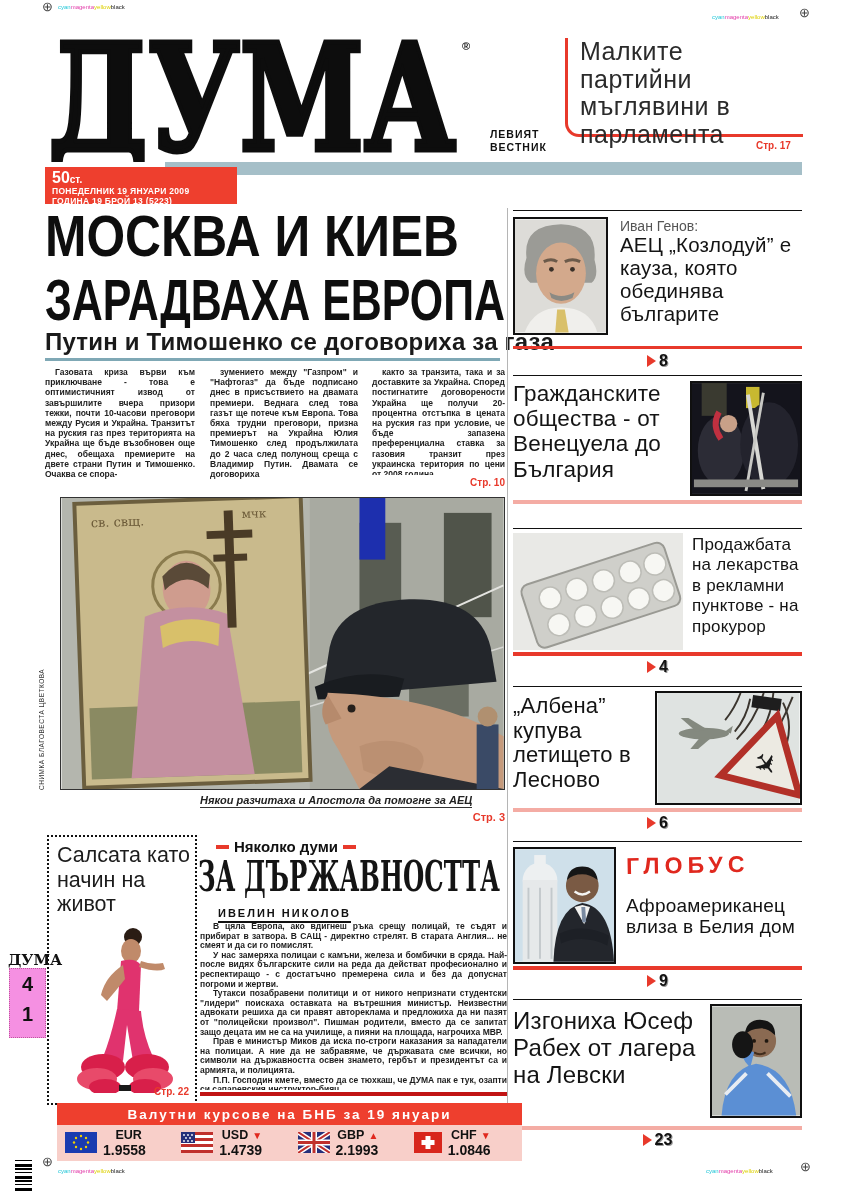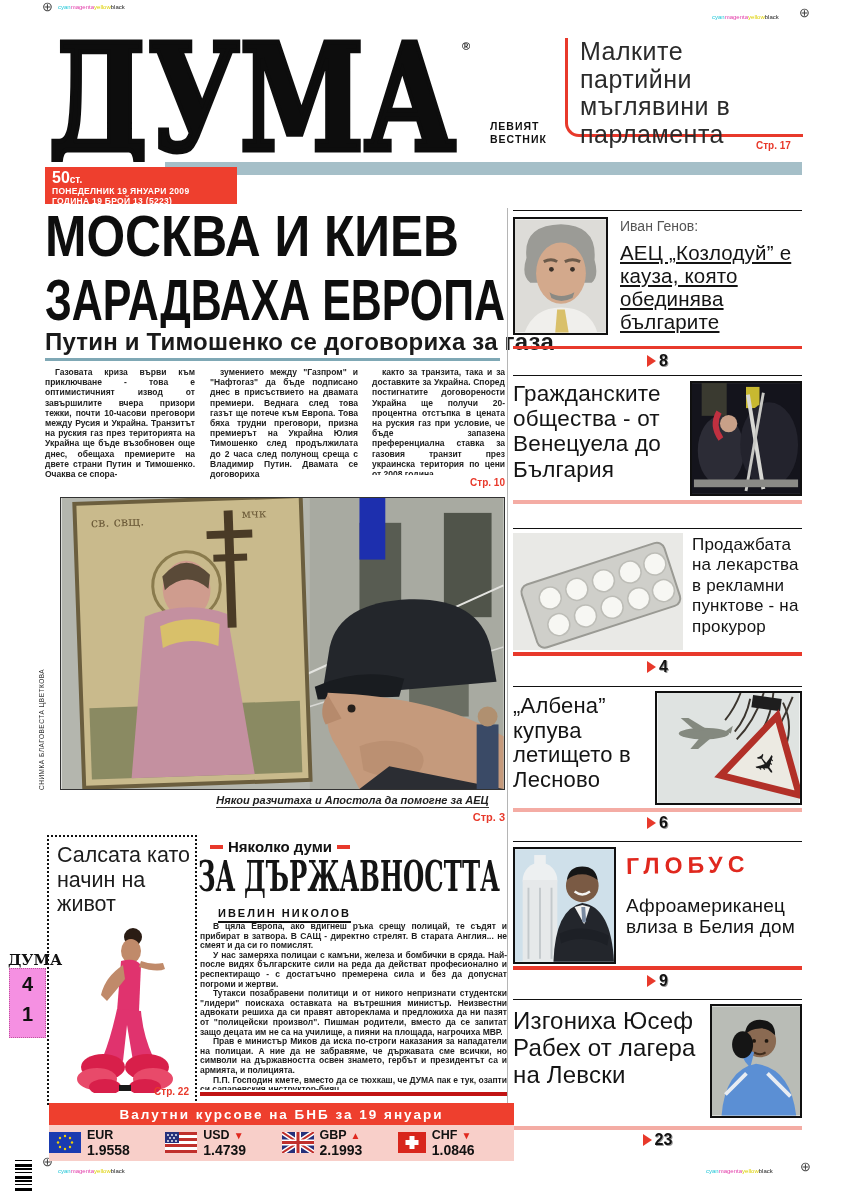--- a/index.html
+++ b/index.html
@@ -35,21 +35,21 @@
   .rr-kicker{font-size:14px;color:#555;}
   .rr-title{color:#141414;line-height:1.12;letter-spacing:0.2px;}
   .pagerow{display:flex;align-items:center;justify-content:center;gap:3px;}
   .tri{width:0;height:0;border-left:9px solid #e8392b;border-top:6px solid transparent;border-bottom:6px solid transparent;}
   .pagenum{font-size:16px;font-weight:bold;color:#111;text-shadow:1px 1px 0 #999;}
   .photo-border{border:2px solid #101010;}
   .globus{font-size:23px;color:#e0281e;letter-spacing:5px;font-weight:bold;transform:rotate(-1deg);}
   
   .photo-credit{font-size:6.5px;color:#333;letter-spacing:0.5px;white-space:nowrap;
       transform:rotate(-90deg);transform-origin:left top;}
-  .caption{font-size:11px;font-style:italic;font-weight:bold;color:#222;text-align:center;}
+  .caption{font-size:11px;font-style:italic;font-weight:bold;color:#222;text-align:left;}
   .caption span{border-bottom:1px solid #333;padding-bottom:1px;}
   
   .sechead{display:flex;align-items:center;gap:5px;font-size:15px;font-weight:bold;color:#111;}
   .reddash{width:13px;height:4px;background:#e8392b;}
   .byline{font-size:11px;font-weight:bold;letter-spacing:2px;color:#111;border-bottom:2px solid #111;
       display:inline-block;padding-bottom:2px;}
   .opbody{font-size:8.5px;font-weight:bold;color:#1d1d1d;line-height:1.13;text-align:justify;}
   .opbody p{margin:0;text-indent:13px;}
   .oprule{background:#c11414;}
   
@@ -59,21 +59,21 @@
   .mini-logo{font-family:"DejaVu Serif",serif;font-weight:bold;font-size:15px;color:#111;}
   .lotto{background:#f590e2;border:1px dotted #c0569e;text-align:center;font-weight:bold;color:#111;}
   .lotto div{font-size:20px;line-height:1.5;}
   .barcode-rot{transform:rotate(-90deg) translateX(-118px);transform-origin:0 0;width:118px;height:40px;}
   .issn{font-size:6.5px;color:#111;letter-spacing:1px;font-family:"Liberation Mono",monospace;}
   .stripes{height:17px;background:repeating-linear-gradient(90deg,#000 0 2px,#fff 2px 3px,#000 3px 6px,#fff 6px 9px,#000 9px 10px,#fff 10px 12px);}
   
   .curr-head{background:#ee3f2e;color:#fff;font-size:13.5px;font-weight:bold;letter-spacing:2px;
       display:flex;align-items:center;justify-content:center;height:22px;}
   .curr-body{background:#f8cfc9;height:36px;display:flex;align-items:center;}
-  .curr-cell{flex:1;display:flex;align-items:center;gap:6px;}
+  .curr-cell{flex:1;display:flex;align-items:center;gap:6px;padding-left:8px;}
   .curr-code{font-size:12.5px;font-weight:bold;color:#111;line-height:1.2;}
   .curr-val{font-size:14px;font-weight:bold;color:#111;line-height:1.1;}
   .trend{color:#e0281e;font-size:10px;margin-left:4px;}
 </style>
 </head>
 <body>
 
 <div class="page">
 
   <div class="abs crosshair" style="left:42px;top:0px;">⊕</div>
@@ -90,21 +90,21 @@
   </div>
   <div class="abs regmark" style="left:706px;top:1168px;">
     <span class="c">cyan</span><span class="m">magenta</span><span class="y">yellow</span><span class="k">black</span>
   </div>
   <div class="abs crosshair" style="left:800px;top:1160px;">⊕</div>
 
   <svg class="abs" style="left:48px;top:28px;" width="420" height="134">
     <text x="0" y="122" font-family="DejaVu Serif, serif" font-weight="bold" font-size="148" textLength="408" lengthAdjust="spacingAndGlyphs" fill="#0d0d0d" stroke="#0d0d0d" stroke-width="5">ДУМА</text>
   </svg>
   <div class="abs reg-r" style="left:462px;top:40px;">®</div>
-  <div class="abs tagline" style="left:490px;top:120px;">
+  <div class="abs tagline" style="left:490px;top:128px;">
     <div>ЛЕВИЯТ</div>
     <div>ВЕСТНИК</div>
   </div>
 
   <div class="abs teaser-box" style="left:565px;top:38px;">
     <div class="tx">
       <div>Малките</div>
       <div>партийни</div>
       <div>мъглявини в</div>
       <div>парламента</div>
@@ -182,21 +182,21 @@
     <ellipse cx="48" cy="56" rx="26" ry="32" fill="#d3a98c"></ellipse>
     <path d="M30 44 Q38 40 44 44 M52 44 Q60 40 68 44" stroke="#6b5a4a" stroke-width="3" fill="none"></path>
     <circle cx="38" cy="52" r="2.5" fill="#3a3028"></circle>
       <circle cx="60" cy="52" r="2.5" fill="#3a3028"></circle>
     <path d="M36 76 Q48 84 62 76 L60 82 Q48 88 38 82 Z" fill="#8a8a84"></path>
     <path d="M10 118 Q20 92 48 92 Q78 92 86 118 Z" fill="#f0efec"></path>
     <path d="M44 94 L52 94 L56 118 L42 118 Z" fill="#d9c06a"></path>
   </svg>
   <div class="abs" style="left:620px;top:218px;width:182px;">
     <div class="rr-kicker">Иван Генов:</div>
-    <div class="rr-title" style="font-size:20.5px;margin-top:8px;text-decoration:underline;">АЕЦ „Козлодуй” е кауза, която обединява българите</div>
+    <div class="rr-title" style="font-size:20.5px;margin-top:0;">АЕЦ „Козлодуй” е кауза, която обединява българите</div>
   </div>
   <div class="abs redline" style="left:513px;top:346px;width:289px;height:3px;"></div>
   <div class="abs pagerow" style="left:513px;top:352px;width:289px;">
     <span class="tri"></span>
     <span class="pagenum">8</span>
   </div>
   <div class="abs hairline" style="left:513px;top:375px;width:289px;"></div>
 
   <div class="abs rr-title" style="left:513px;top:381px;width:175px;font-size:22.5px;">Гражданските общества - от Венецуела до България</div>
   <svg class="abs photo-border" style="left:690px;top:381px;" width="112" height="115" viewBox="0 0 112 115">
@@ -340,41 +340,41 @@
     <div>1</div>
   </div>
   <div class="abs" style="left:8px;top:1160px;width:40px;height:118px;">
     <div class="barcode-rot">
       <div class="issn">ISSN 0861-1343</div>
       <div class="stripes"></div>
       <div class="issn">9770861134008&gt;</div>
     </div>
   </div>
 
-  <div class="abs sechead" style="left:210px;top:838px;justify-content:space-between;">
+  <div class="abs sechead" style="left:216px;top:838px;justify-content:space-between;">
     <span class="reddash"></span>
     <span>Няколко думи</span>
     <span class="reddash"></span>
   </div>
   <svg class="abs" style="left:198px;top:851px;" width="310" height="48">
     <text x="0" y="40" font-family="DejaVu Serif, serif" font-weight="bold" font-size="42" textLength="302" lengthAdjust="spacingAndGlyphs" fill="#141414">ЗА ДЪРЖАВНОСТТА</text>
   </svg>
   <div class="abs" style="left:218px;top:903px;">
     <span class="byline">ИВЕЛИН НИКОЛОВ</span>
   </div>
   <div class="abs opbody" style="left:200px;top:922px;width:307px;height:168px;overflow:hidden;">
     <p>В цяла Европа, ако вдигнеш ръка срещу полицай, те съдят и прибират в затвора. В САЩ - директно стрелят. В старата Англия... не смеят и да си го помислят.</p>
     <p>У нас замеряха полицаи с камъни, железа и бомбички в сряда. Най-после видях българските сили на реда да действат професионално и респектиращо - с достатъчно премерена сила и без да допуснат погроми и жертви.</p>
     <p>Тутакси позабравени политици и от никого непризнати студентски "лидери" поискаха оставката на вътрешния министър. Неизвестни адвокати решиха да си правят автореклама и предложиха да ни пазят от "полицейски произвол". Пишман родители, вместо да се запитат защо децата им не са на училище, а пияни на площада, нагрочиха МВР.</p>
     <p>Прав е министър Миков да иска по-строги наказания за нападатели на полицаи. А ние да не забравяме, че държавата сме всички, но символи на държавността освен знамето, гербът и президентът са и армията, и полицията.</p>
     <p>П.П. Господин кмете, вместо да се тюхкаш, че ДУМА пак е тук, озапти си сапаревския инструктор-бияч.</p>
   </div>
   <div class="abs oprule" style="left:200px;top:1092px;width:307px;height:4px;"></div>
 
-  <div class="abs" style="left:49px;top:1103px;width:465px;">
+  <div class="abs" style="left:57px;top:1103px;width:465px;text-align:right;">
     <div class="curr-head">Валутни курсове на БНБ за 19 януари</div>
     <div class="curr-body">
       <div class="curr-cell">
         <svg width="32" height="21" viewBox="0 0 32 21">
           <rect width="32" height="21" fill="#1a3bb0"></rect>
           <g fill="#f4d000">
               <circle cx="16" cy="4" r="1.2"></circle>
               <circle cx="21" cy="6" r="1.2"></circle>
               <circle cx="23" cy="10.5" r="1.2"></circle>
               <circle cx="21" cy="15" r="1.2"></circle>

